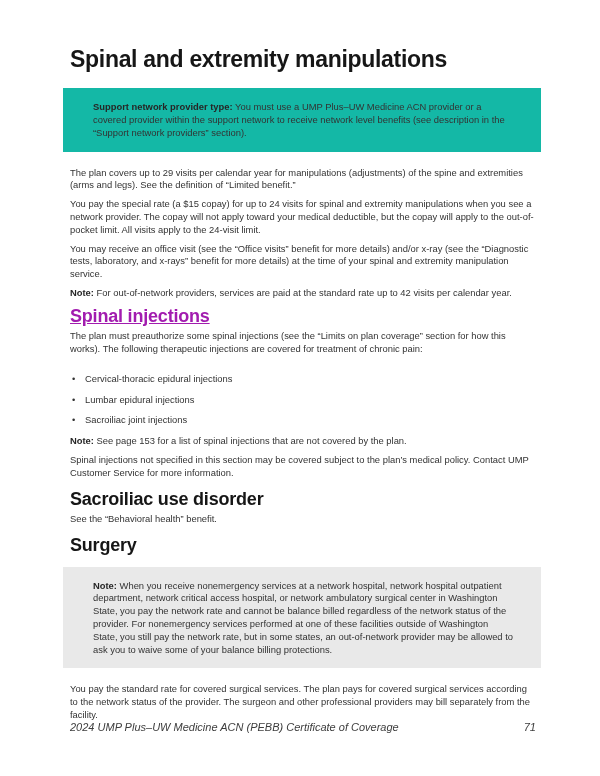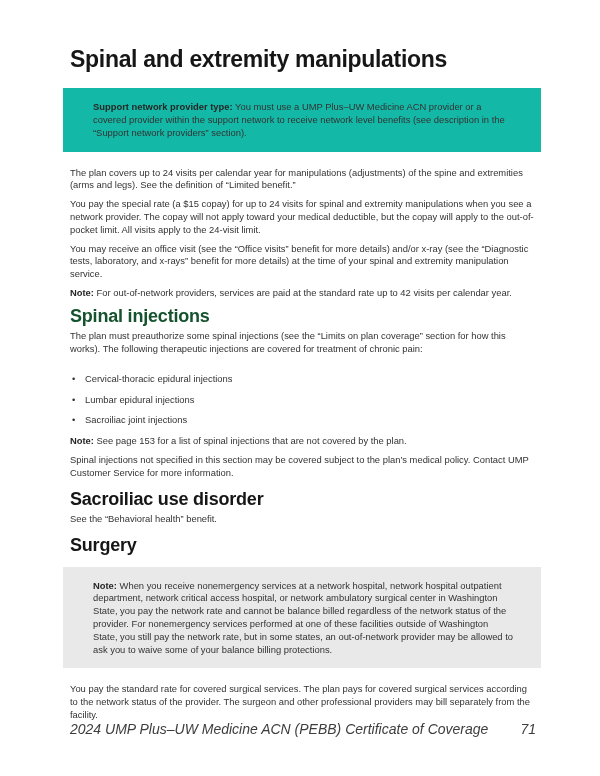--- a/index.html
+++ b/index.html
@@ -47,41 +47,41 @@
   }
   ul.bullets li::before {
     content:"\2022";
     position:absolute; left:2px; top:0;
     font-size:9.4px;
   }
   .footer {
     position:absolute;
     left:70px; right:64px; top:721px;
     display:flex; justify-content:space-between; align-items:baseline;
-    font-size:14px; font-style:italic; color:#3d3d3d;
+    font-size:11px; font-style:italic; color:#3d3d3d;
   }
   .spacer-sm { height:3px; }
 </style>
 </head>
 <body>
 
 <div class="page" style="color: rgb(51, 51, 51);">
 
   <h1 style="color: rgb(22, 22, 22);">Spinal and extremity manipulations</h1>
 
   <div class="notebox" style="background: #14b8a6;">
     <p><strong>Support network provider type:</strong><span> You must use a UMP Plus–UW Medicine ACN provider or a covered provider within the support network to receive network level benefits (see description in the “Support network providers” section).</span></p>
   </div>
 
-  <p>The plan covers up to 24 visits per calendar year for manipulations (adjustments) of the spine and extremities (arms and legs). See the definition of “Limited benefit.”</p>
+  <p>The plan covers up to 29 visits per calendar year for manipulations (adjustments) of the spine and extremities (arms and legs). See the definition of “Limited benefit.”</p>
   <p>You pay the special rate (a $15 copay) for up to 24 visits for spinal and extremity manipulations when you see a network provider. The copay will not apply toward your medical deductible, but the copay will apply to the out-of-pocket limit. All visits apply to the 24-visit limit.</p>
   <p>You may receive an office visit (see the “Office visits” benefit for more details) and/or x-ray (see the “Diagnostic tests, laboratory, and x-rays” benefit for more details) at the time of your spinal and extremity manipulation service.</p>
   <p><strong>Note:</strong><span> For out-of-network providers, services are paid at the standard rate up to 42 visits per calendar year.</span></p>
 
-  <h2 style="color: #14532d;">Spinal injections</h2>
+  <h2 style="color: #a21caf; text-decoration: underline;">Spinal injections</h2>
   <p>The plan must preauthorize some spinal injections (see the “Limits on plan coverage” section for how this works). The following therapeutic injections are covered for treatment of chronic pain:</p>
 
   <ul class="bullets">
     <li>Cervical-thoracic epidural injections</li>
     <li>Lumbar epidural injections</li>
     <li>Sacroiliac joint injections</li>
   </ul>
 
   <p><strong>Note:</strong><span> See page 153 for a list of spinal injections that are not covered by the plan.</span></p>
   <p>Spinal injections not specified in this section may be covered subject to the plan’s medical policy. Contact UMP Customer Service for more information.</p>

